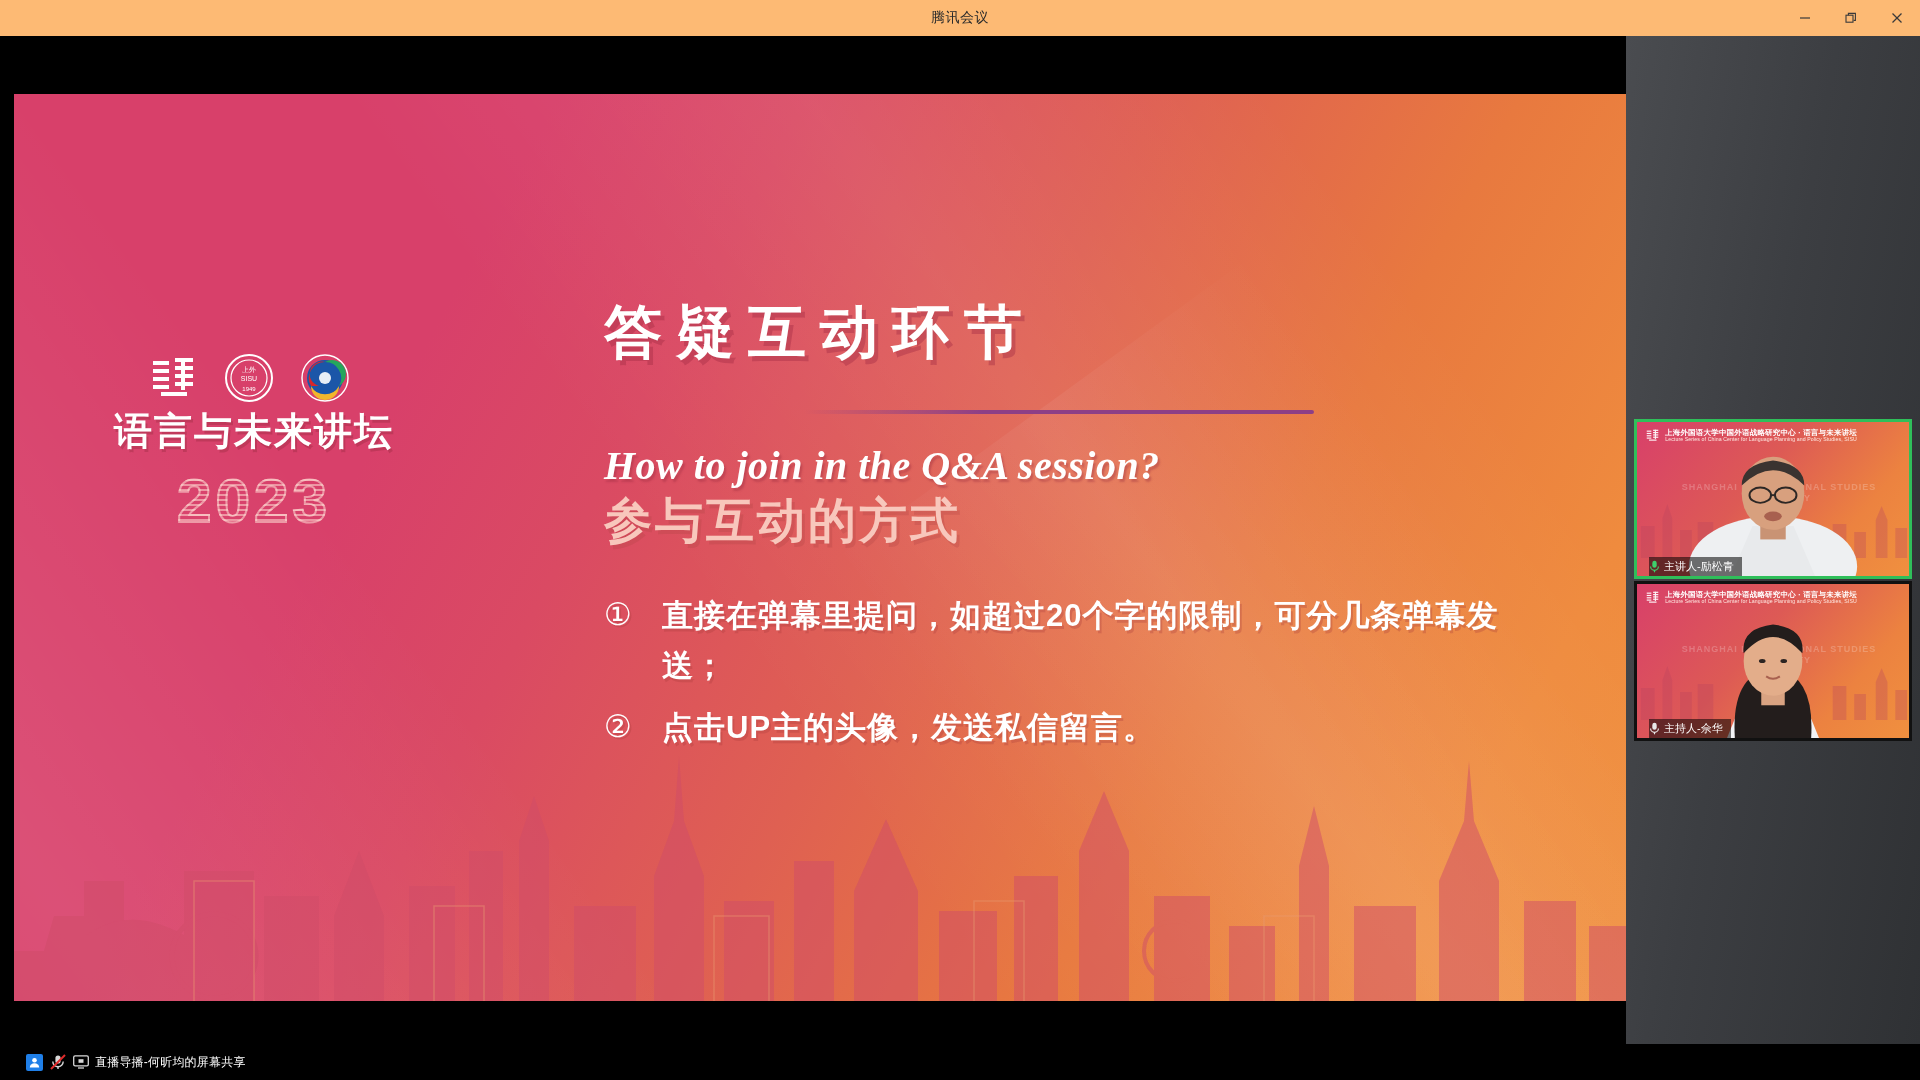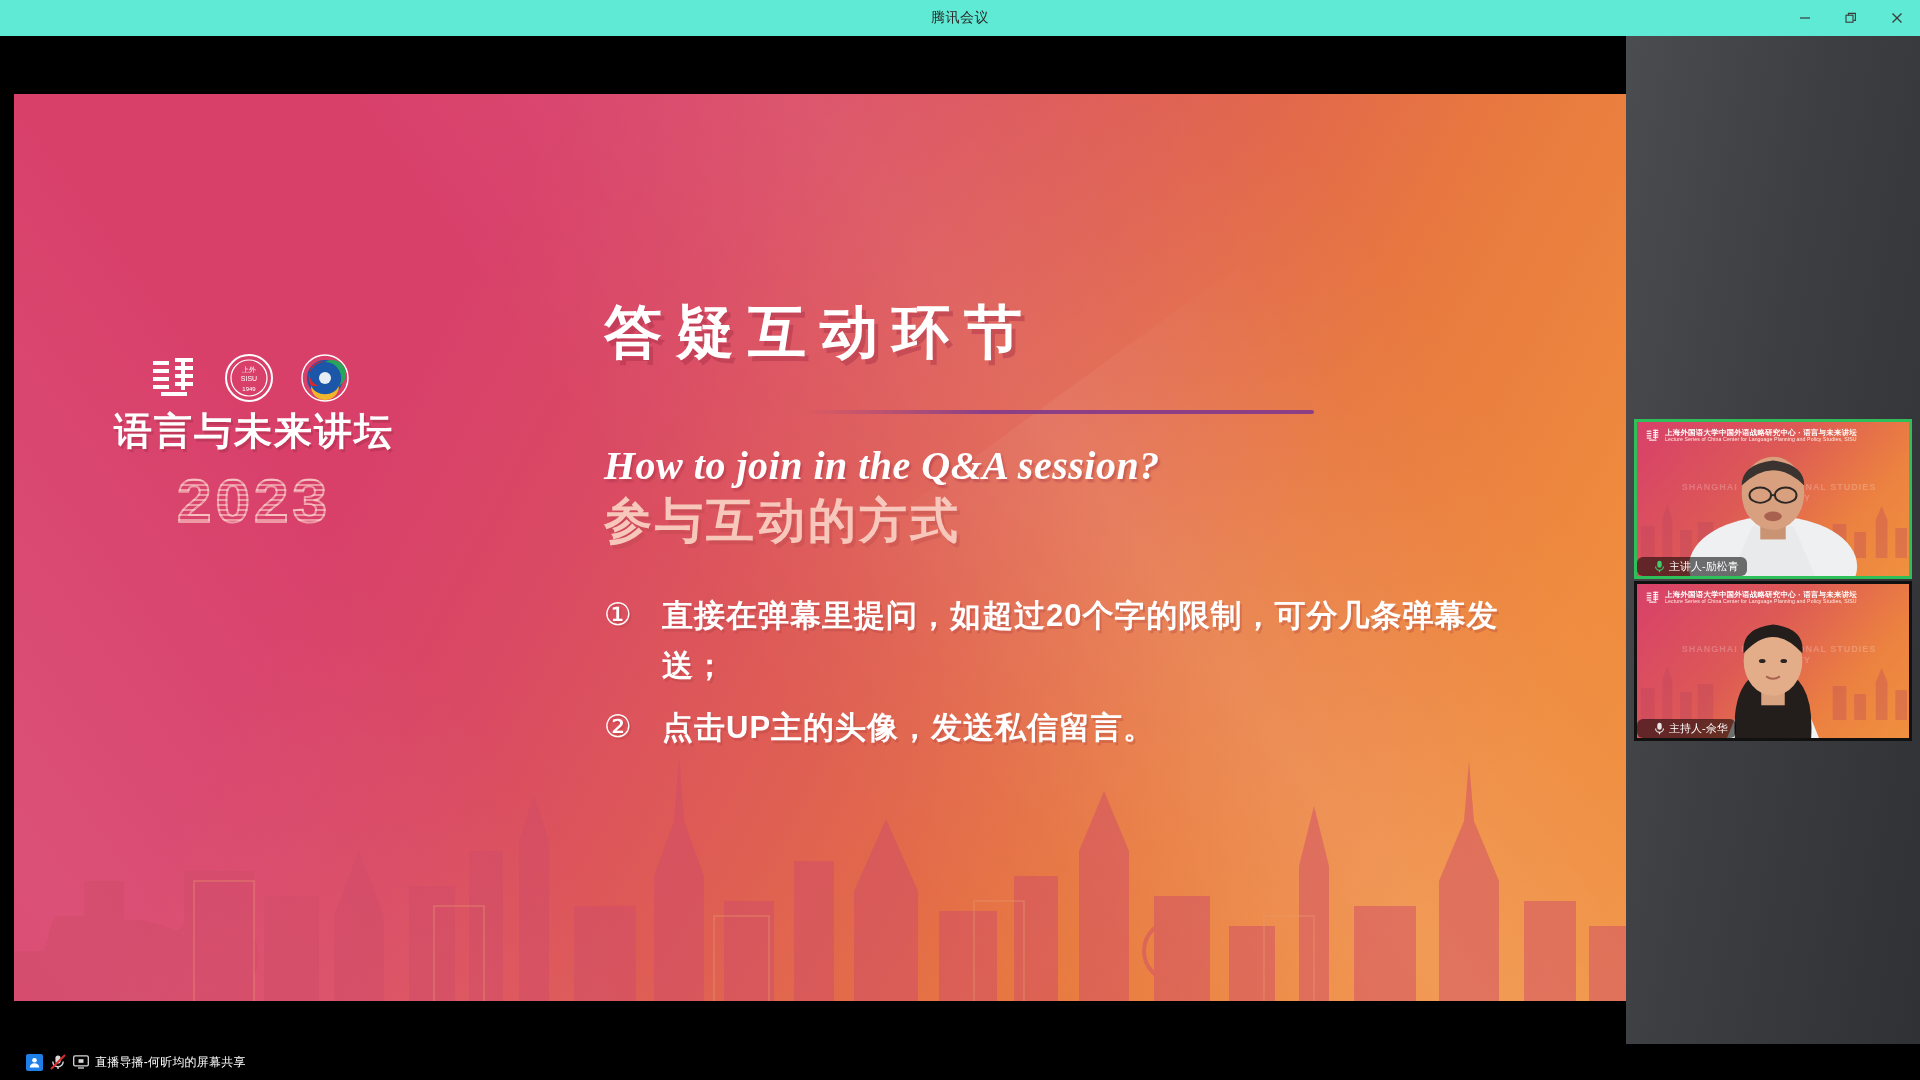--- a/index.html
+++ b/index.html
@@ -9,21 +9,21 @@
     font-family: "Liberation Sans", "DejaVu Sans", sans-serif;
     overflow: hidden;
   }
 
   
   #app-window { position: relative; width: 1920px; height: 1080px; background: #fbfbfd; }
 
   
   #title-bar {
     position: absolute; left: 0; top: 0; width: 1920px; height: 36px;
-    background: #5eead4; display: flex; align-items: center; justify-content: center;
+    background: #fdba74; display: flex; align-items: center; justify-content: center;
   }
   #window-title { font-size: 14px; color: #2b2b2b; letter-spacing: .5px; }
   #window-controls {
     position: absolute; right: 0; top: 0; height: 36px;
     display: flex; align-items: center;
   }
   .win-ctrl {
     width: 46px; height: 36px; display: flex; align-items: center; justify-content: center;
     color: #3a3a3a;
   }
@@ -151,35 +151,34 @@
   .tile-video {
     position: absolute; inset: 0;
     background: linear-gradient(130deg, #d8406a 0%, #dd5a55 42%, #ec8240 75%, #f0903f 100%);
     overflow: hidden;
   }
   .tile-banner {
     position: absolute; left: 0; top: 6px; width: 100%;
     display: flex; align-items: center; gap: 5px; padding-left: 8px;
   }
   .tile-banner-logo { width: 15px; height: 15px; flex: 0 0 15px; opacity: .95; }
-  .tile-banner-text { line-height: 1.05; }
+  .tile-banner-text { line-height: 1.05; text-align: center; }
   .tile-banner-cn { font-size: 7.5px; color: #fff; font-weight: 700; letter-spacing: .2px; white-space: nowrap; }
   .tile-banner-en { font-size: 5.2px; color: #ffe9e2; white-space: nowrap; letter-spacing: .1px; }
   .tile-watermark {
     position: absolute; left: 12px; top: 60px; font-size: 9px; font-weight: 700;
     line-height: 1.25; color: rgba(255,255,255,.22); letter-spacing: 1px; text-align: center;
   }
   .tile-skyline { position: absolute; left: 0; bottom: 18px; width: 100%; height: 60px; opacity: .3; }
   .tile-person { position: absolute; left: 0; bottom: 0; width: 100%; height: 100%; }
 
   .tile-namebar {
-    position: absolute; left: 0; bottom: 0; height: 19px; max-width: 100%;
-    display: flex; align-items: center; gap: 4px; padding: 0 8px 0 17px;
+    position: absolute; left: 12px; bottom: 0; height: 19px; max-width: 100%;
+    display: flex; align-items: center; gap: 4px; padding: 0 8px 0 0;
     background: rgba(0,0,0,.55);
-    border-radius: 6px;
   }
   .mic-icon { width: 11px; height: 13px; flex: 0 0 11px; }
   .tile-name { font-size: 11px; color: #ffffff; white-space: nowrap; }
 
   
   #status-bar {
     position: absolute; left: 16px; top: 1008px; width: 1796px; height: 36px;
     background: #000; display: flex; align-items: center; padding-left: 10px;
   }
   #status-icons { display: flex; align-items: center; gap: 6px; }

